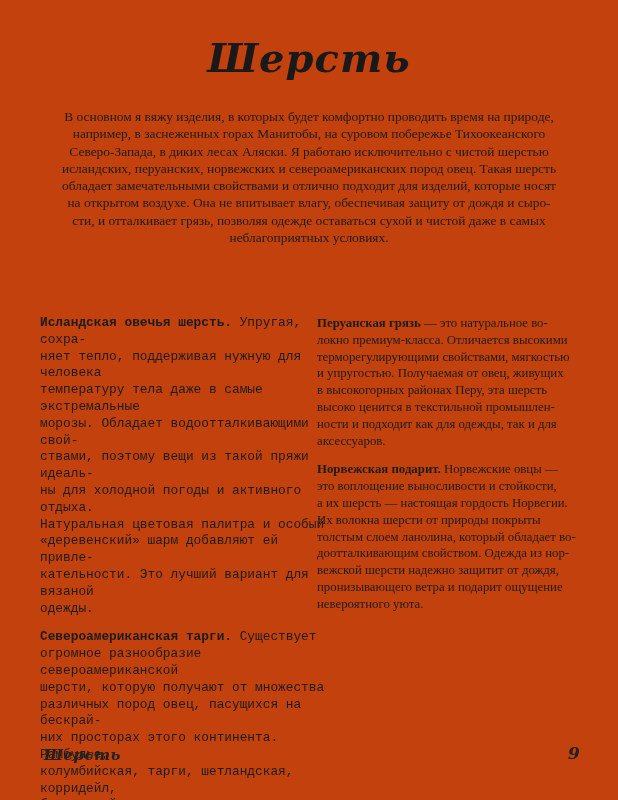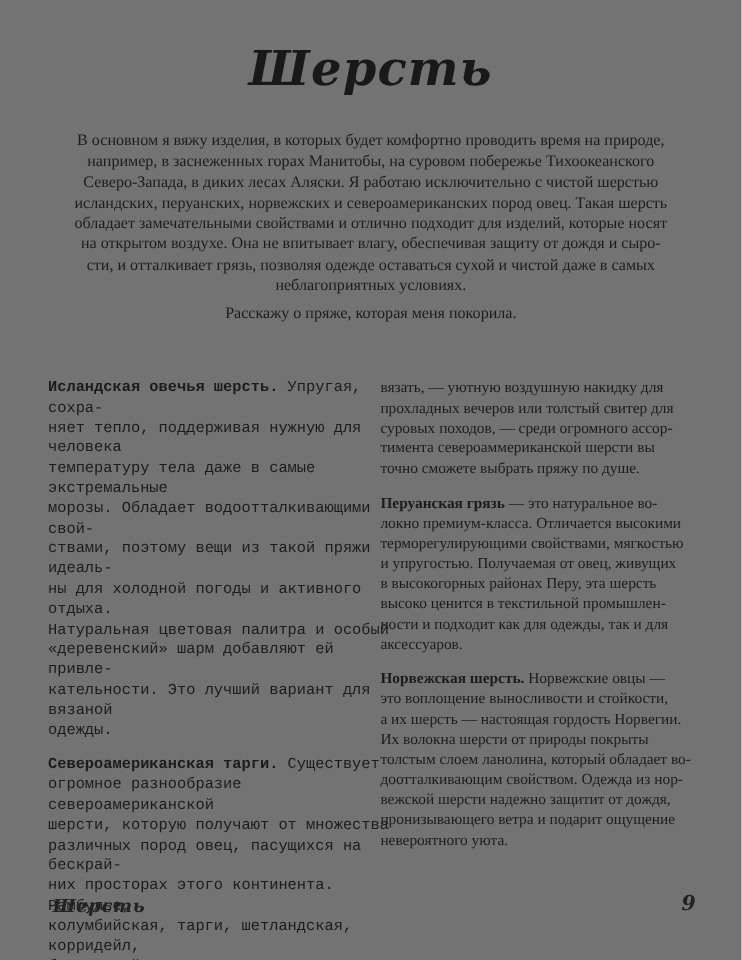--- a/index.html
+++ b/index.html
@@ -6,21 +6,21 @@
   html, body { background: #ffffff; }
   body {
     width: 618px; height: 800px;
     position: relative;
     font-family: "Liberation Serif", serif;
     color: #1c1c1c;
     overflow: hidden;
   }
   .page {
     position: absolute; inset: 0;
-    background: #737373;
+    background: #c2410c;
   }
   .title {
     position: absolute; top: 34px; left: 0; right: 0;
     text-align: center;
     font-family: "DejaVu Serif", serif;
     font-style: italic; font-weight: 600;
     font-size: 40px; letter-spacing: 1px;
     color: #191919;
   }
   .intro {
@@ -75,21 +75,20 @@
 
   <div class="intro">В основном я вяжу изделия, в которых будет комфортно проводить время на природе,
 например, в заснеженных горах Манитобы, на суровом побережье Тихоокеанского
 Северо-Запада, в диких лесах Аляски. Я работаю исключительно с чистой шерстью
 исландских, перуанских, норвежских и североамериканских пород овец. Такая шерсть
 обладает замечательными свойствами и отлично подходит для изделий, которые носят
 на открытом воздухе. Она не впитывает влагу, обеспечивая защиту от дождя и сыро-
 сти, и отталкивает грязь, позволяя одежде оставаться сухой и чистой даже в самых
 неблагоприятных условиях.</div>
 
-  <div class="lead">Расскажу о пряже, которая меня покорила.</div>
 
   <div class="col col-left">
     <p class="para"><b>Исландская овечья шерсть.</b><span> Упругая, сохра-
 няет тепло, поддерживая нужную для человека
 температуру тела даже в самые экстремальные
 морозы. Обладает водоотталкивающими свой-
 ствами, поэтому вещи из такой пряжи идеаль-
 ны для холодной погоды и активного отдыха.
 Натуральная цветовая палитра и особый
 «деревенский» шарм добавляют ей привле-
@@ -104,34 +103,29 @@
 бордер лейстер, ромни, линкольн — вот лишь
 несколько пород овец, которые выращивают
 в Северной Америке для получения шерсти.
 В зависимости от породы свойства волокна
 сильно разнятся: у одних овец шерсть мяг-
 кая и нежная, у других — жесткая и очень
 прочная. Неважно, что вы собираетесь</span></p>
   </div>
 
   <div class="col col-right">
-    <p class="para"><span>вязать, — уютную воздушную накидку для
-прохладных вечеров или толстый свитер для
-суровых походов, — среди огромного ассор-
-тимента североаммериканской шерсти вы
-точно сможете выбрать пряжу по душе.</span></p>
     <p class="para"><b>Перуанская грязь</b><span> — это натуральное во-
 локно премиум-класса. Отличается высокими
 терморегулирующими свойствами, мягкостью
 и упругостью. Получаемая от овец, живущих
 в высокогорных районах Перу, эта шерсть
 высоко ценится в текстильной промышлен-
 ности и подходит как для одежды, так и для
 аксессуаров.</span></p>
-    <p class="para"><b>Норвежская шерсть.</b><span> Норвежские овцы —
+    <p class="para"><b>Норвежская подарит.</b><span> Норвежские овцы —
 это воплощение выносливости и стойкости,
 а их шерсть — настоящая гордость Норвегии.
 Их волокна шерсти от природы покрыты
 толстым слоем ланолина, который обладает во-
 доотталкивающим свойством. Одежда из нор-
 вежской шерсти надежно защитит от дождя,
 пронизывающего ветра и подарит ощущение
 невероятного уюта.</span></p>
   </div>
 

